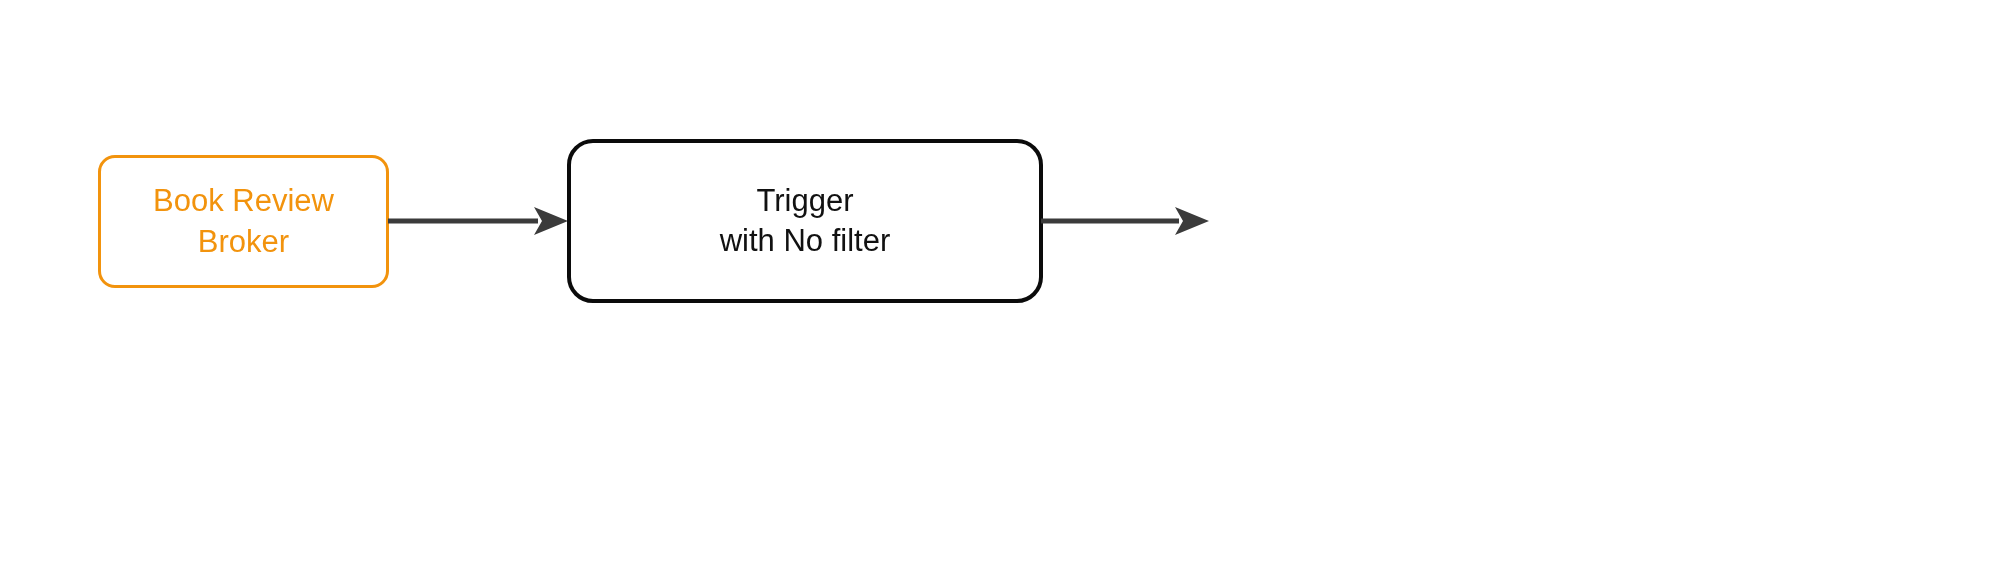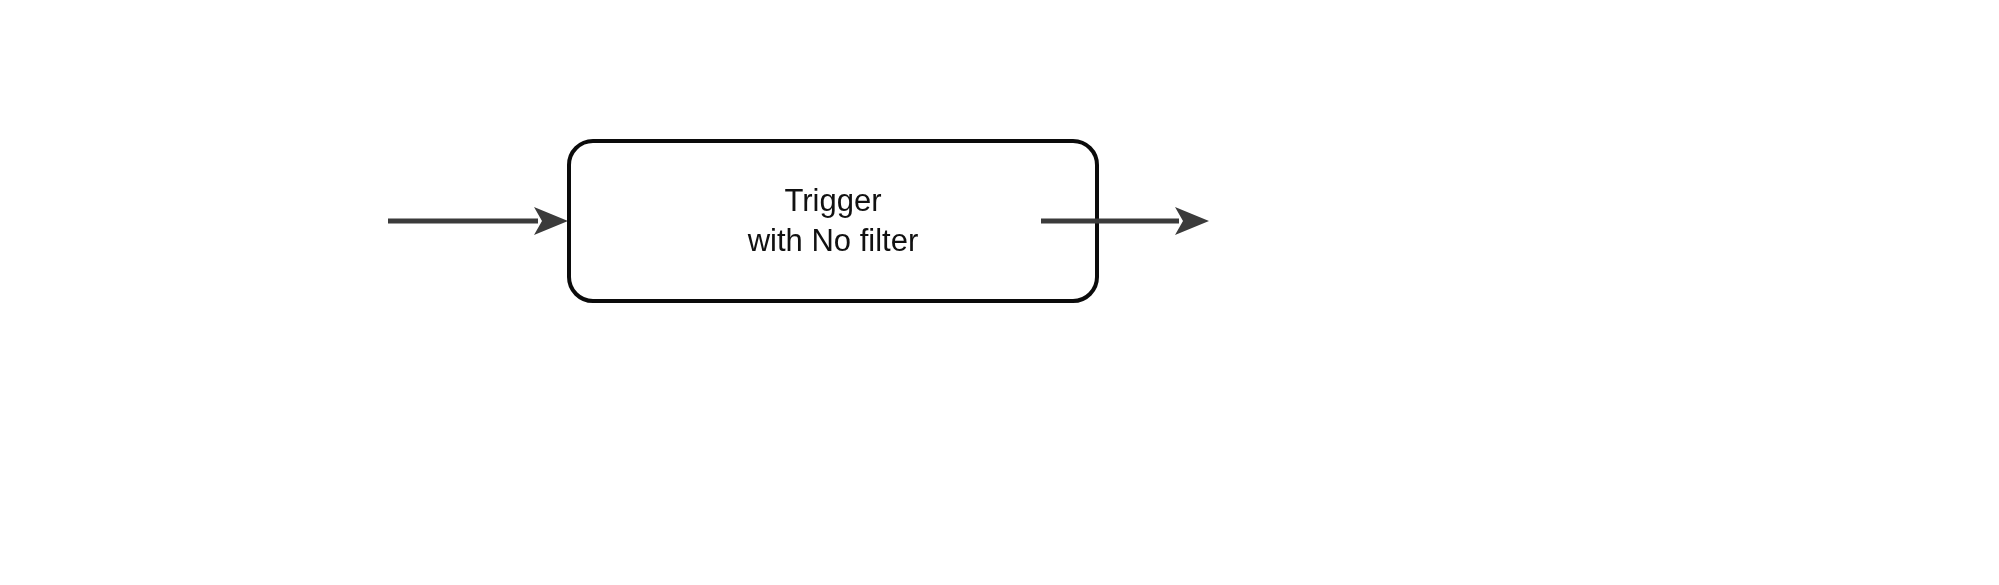--- a/index.html
+++ b/index.html
@@ -37,21 +37,21 @@
     height: 133px;
     border: 3px solid #F2930D;
     border-radius: 17px;
     color: #F2930D;
     font-size: 31px;
   }
   
   #node-trigger {
     left: 567px;
     top: 139px;
-    width: 532px;
+    width: 476px;
     height: 164px;
     border: 4px solid #0b0b0b;
     border-radius: 26px;
     color: #111111;
     font-size: 31px;
   }
   
   #node-event-display {
     left: 1208px;
     top: 166px;
@@ -86,20 +86,24 @@
     left: 1041px;
     top: 201px;
     width: 170px;
   }
 </style>
 </head>
 <body>
 
 <div id="diagram-canvas">
 
+  <div class="node" id="node-broker">
+    <span class="node-label">Book Review
+Broker</span>
+  </div>
 
   <div class="edge" id="edge-broker-trigger">
     <svg width="182" height="40" viewBox="0 0 182 40" xmlns="http://www.w3.org/2000/svg">
       <line x1="0" y1="20" x2="150" y2="20" stroke="#3b3b3b" stroke-width="5"></line>
       <polygon points="146,6 180,20 146,34 154,20" fill="#3b3b3b"></polygon>
     </svg>
   </div>
 
   <div class="node" id="node-trigger">
     <span class="node-label">Trigger

